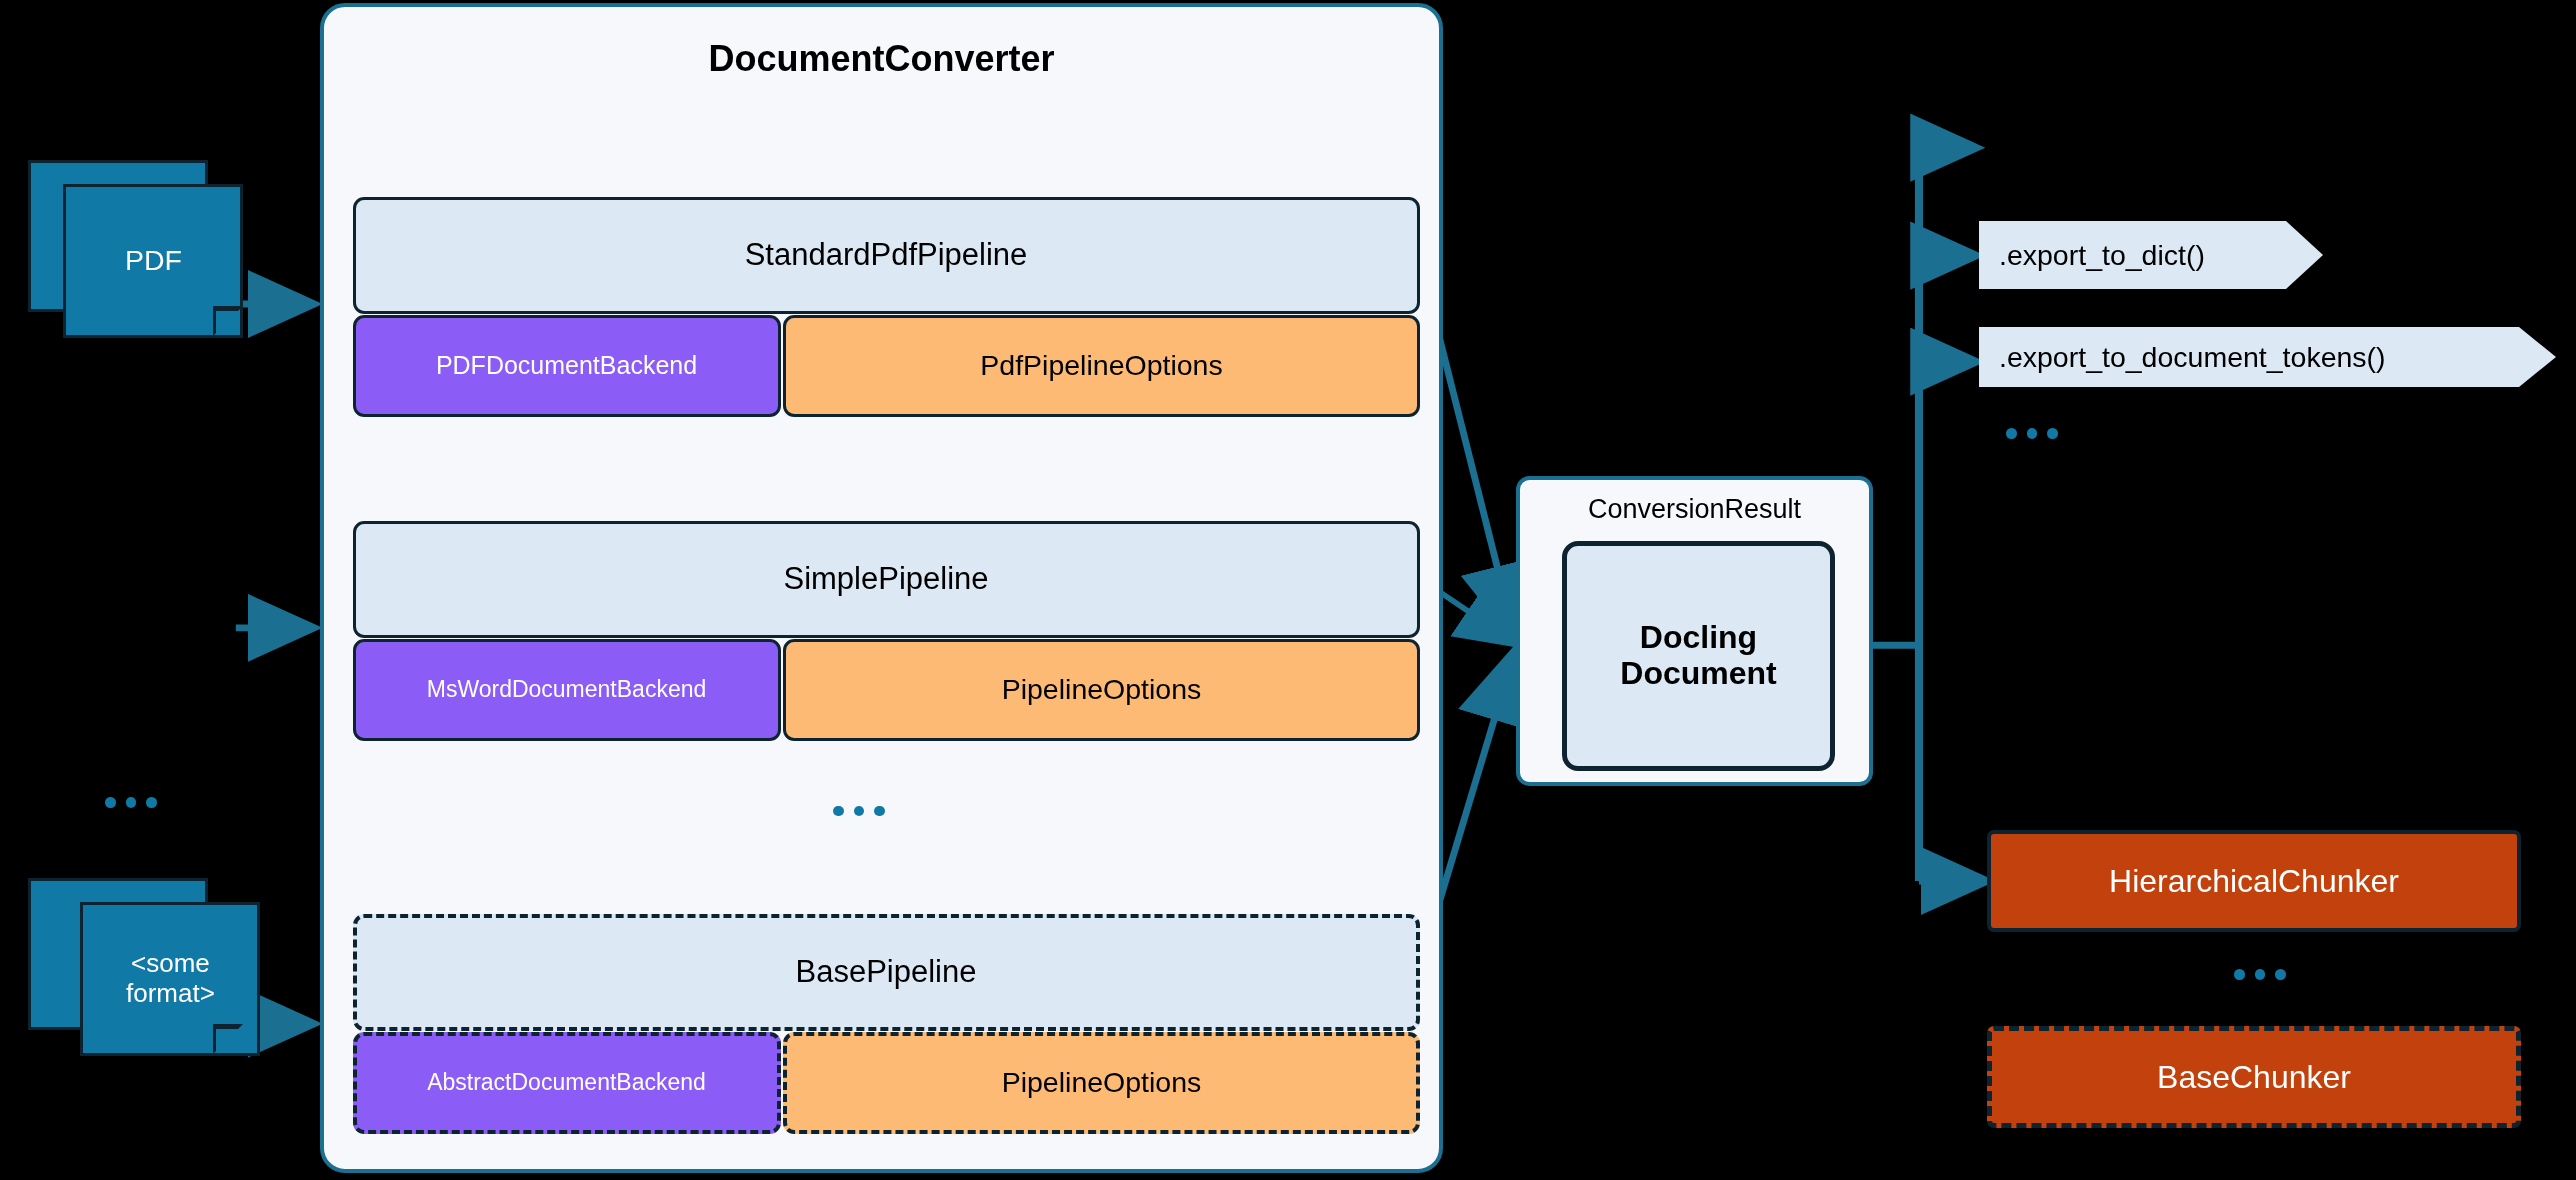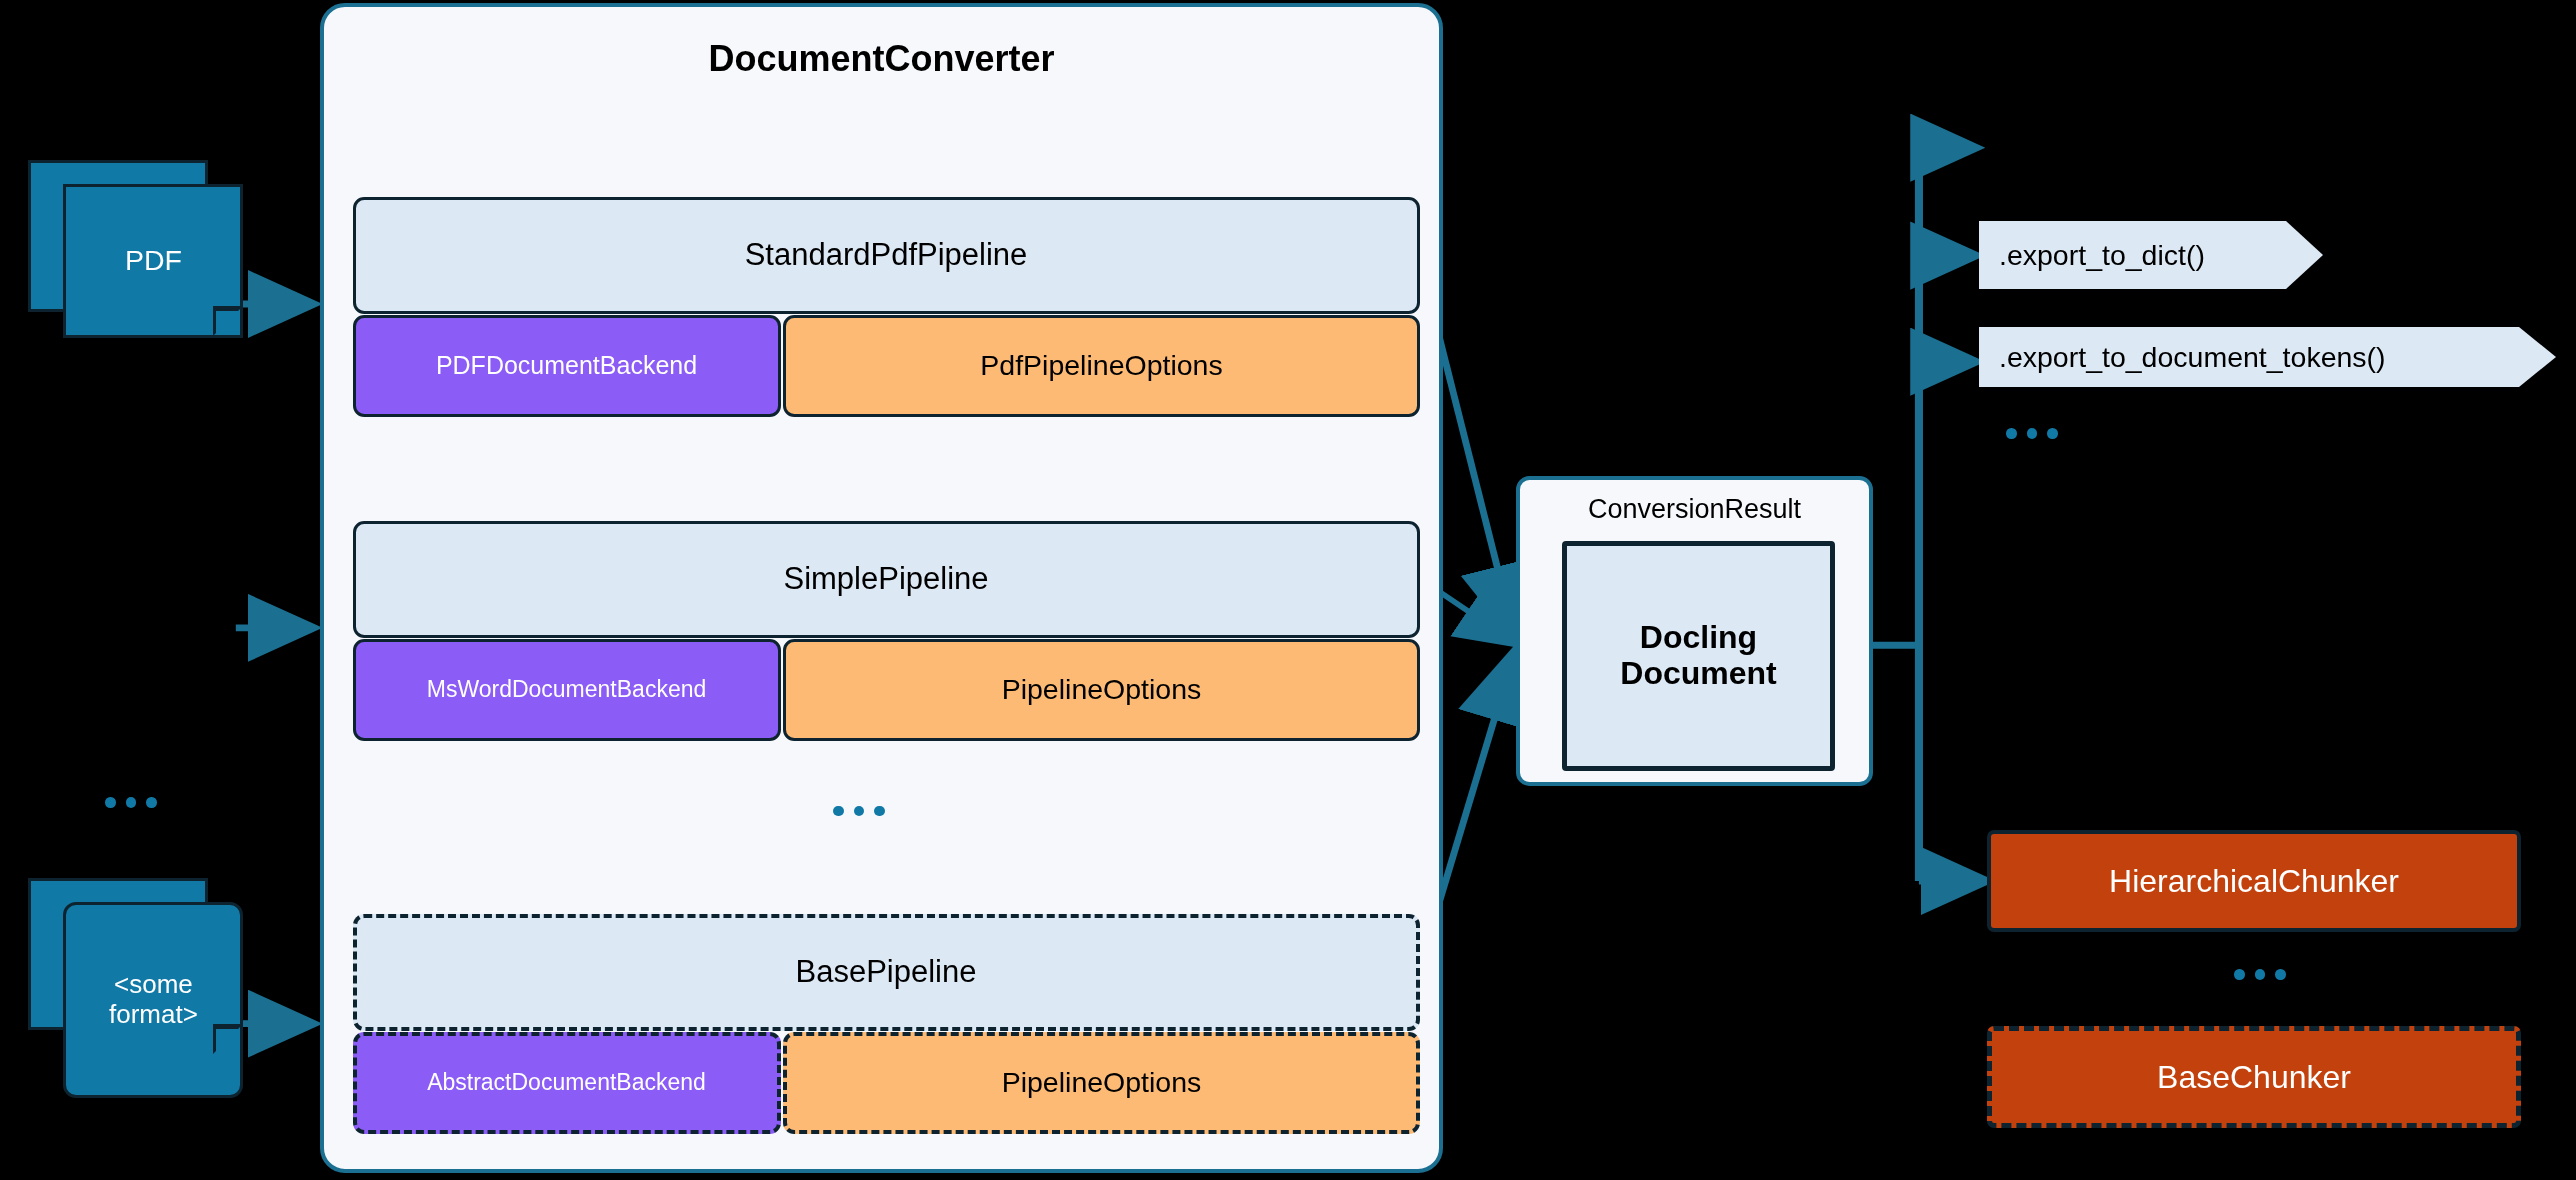--- a/index.html
+++ b/index.html
@@ -98,21 +98,21 @@
     box-sizing:border-box;
   }
   #conv-result-label{
     position:absolute;
     width:100%;text-align:center;color:#000000;
   }
   #docling-doc{
     position:absolute;
     background:#DCE8F4;
     border:5px solid #0D2430;
-    border-radius:4px;
+    border-radius:16px;
     box-sizing:border-box;
     display:flex;align-items:center;justify-content:center;
     text-align:center;
     font-weight:bold;color:#000000;line-height:1.12;
   }
 
   
   .export-arrow{
     position:absolute;
     background:#DCE8F4;
@@ -190,21 +190,21 @@
   <div class="ellipsis" style="left:105px;top:797px;">
     <span class="edots">
       <i class="edot"></i>
         <i class="edot"></i>
         <i class="edot"></i>
     </span>
   </div>
 
   <div class="doc-stack" style="left:12.4px;top:878px;width:223px;height:186px;">
     <div class="doc-back" style="left:0;top:0;width:180px;height:152px;"></div>
-    <div class="doc-front" style="left:35px;top:23.6px;width:180px;height:196px;font-size:26px;white-space:pre-line;border-radius:13px;">
+    <div class="doc-front" style="left:52px;top:23.6px;width:180px;height:154px;font-size:26px;white-space:pre-line;">
       <span>&lt;some
 format&gt;</span>
     </div>
     <div class="doc-fold-tri" style="left:185px;top:146px;transform:rotate(180deg);"></div>
     <div class="doc-fold-tri2" style="left:188px;top:151px;transform:rotate(180deg);"></div>
   </div>
 
   <div id="converter" style="left:320px;top:2.5px;width:1123px;height:1170px;">
     <div id="converter-title" style="top:31px;font-size:36px;">DocumentConverter</div>
 

